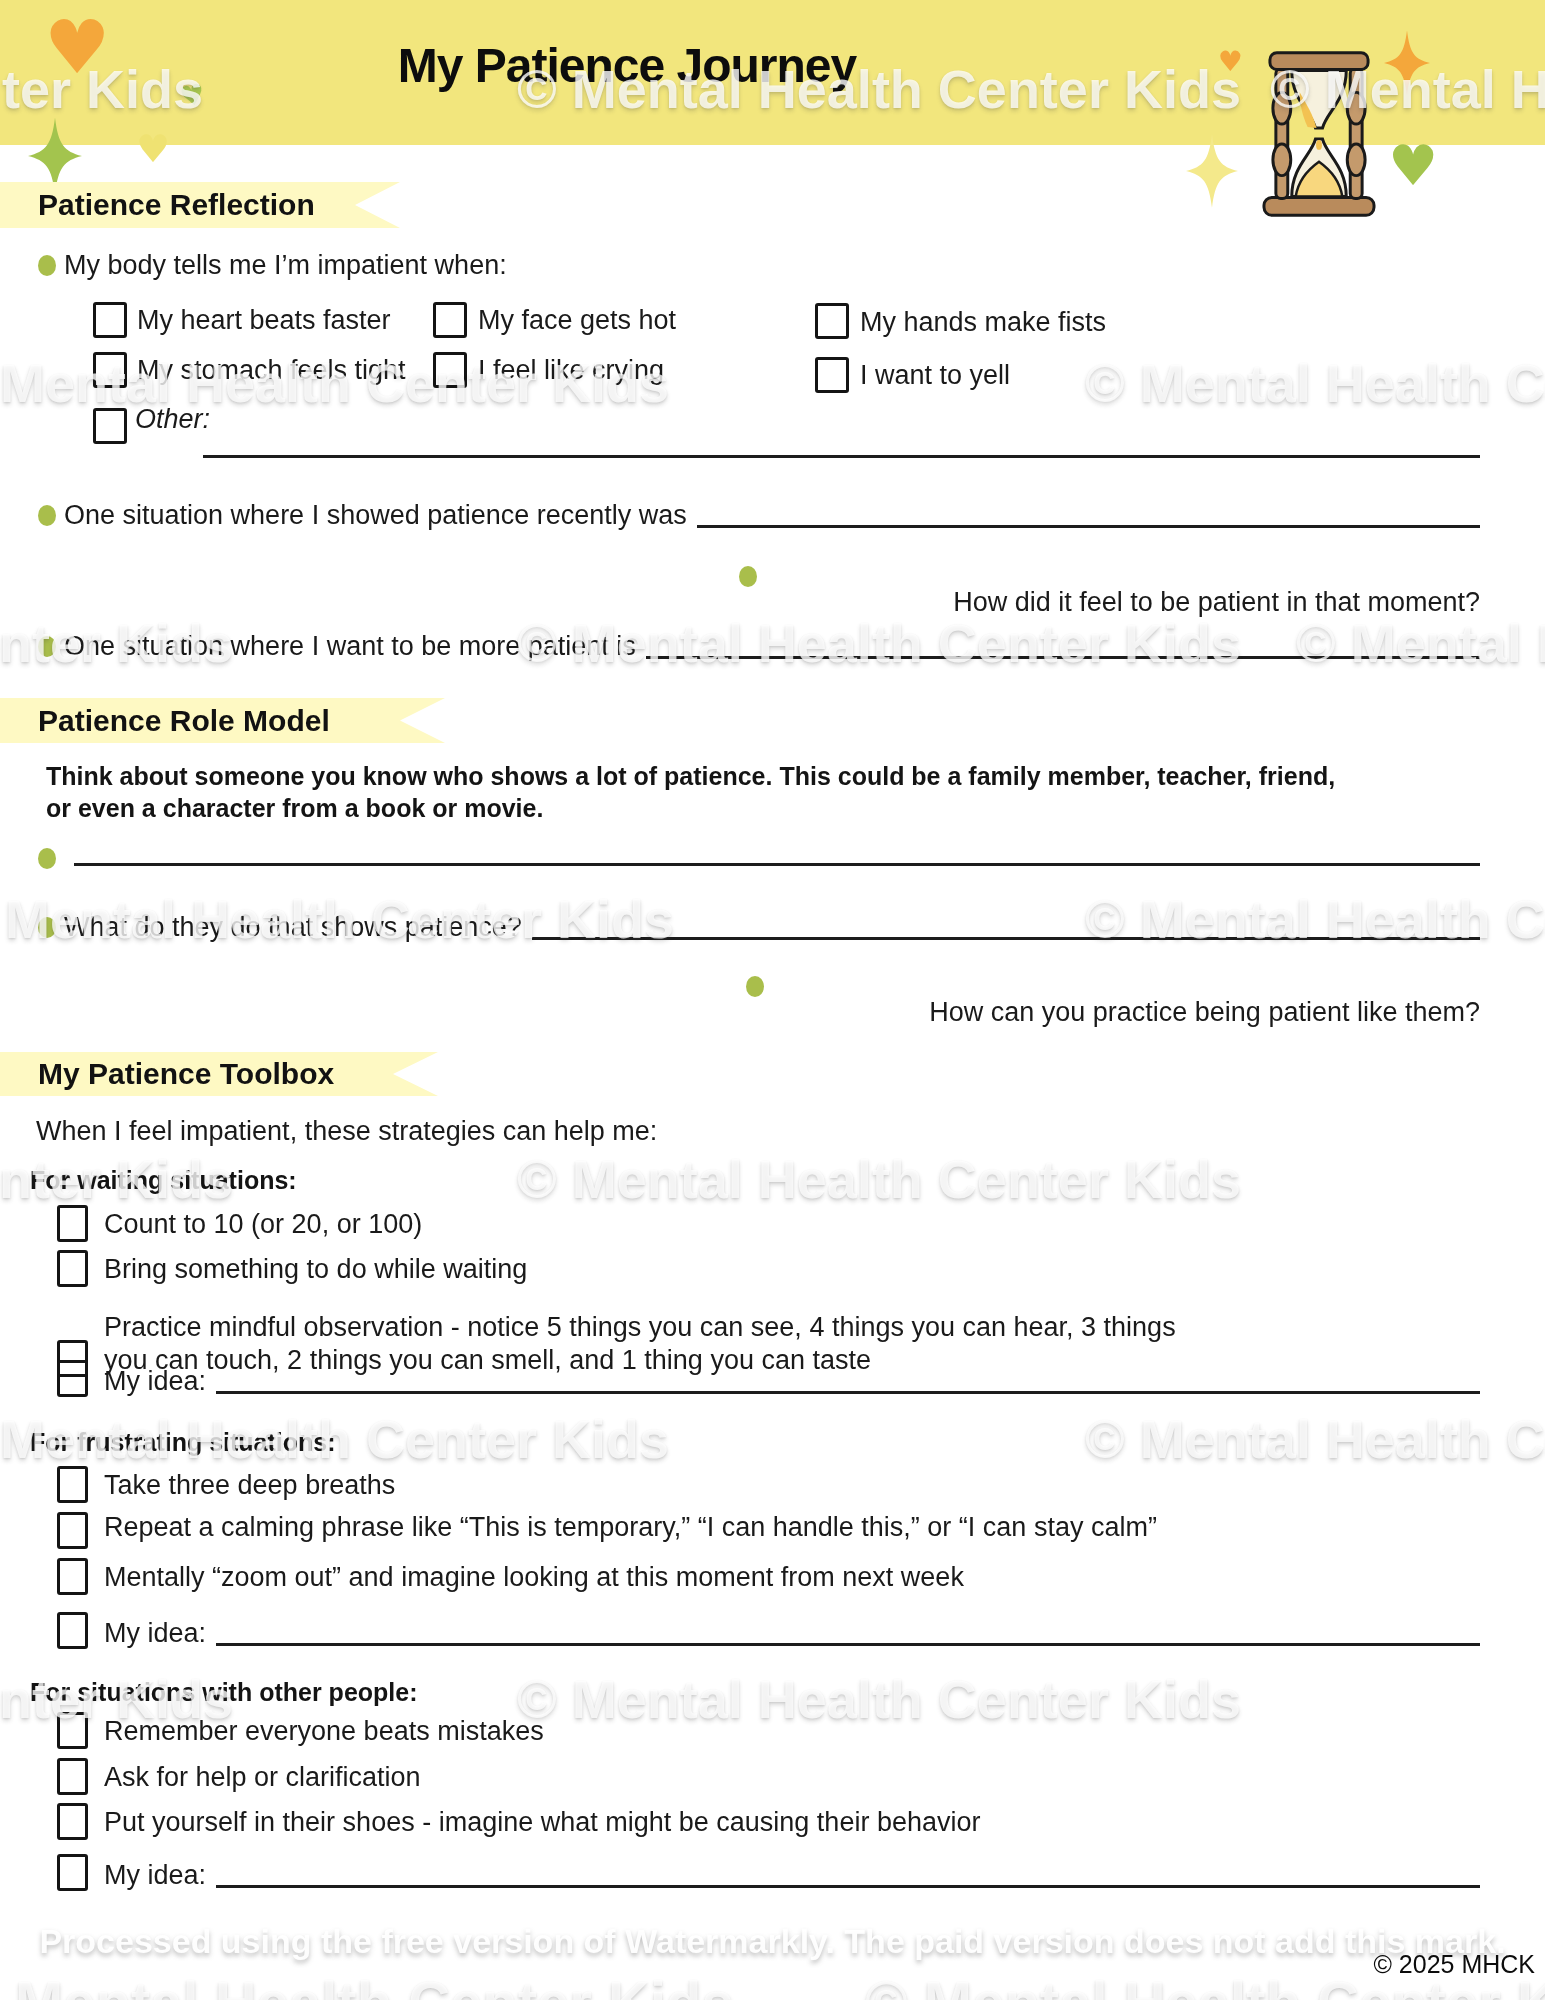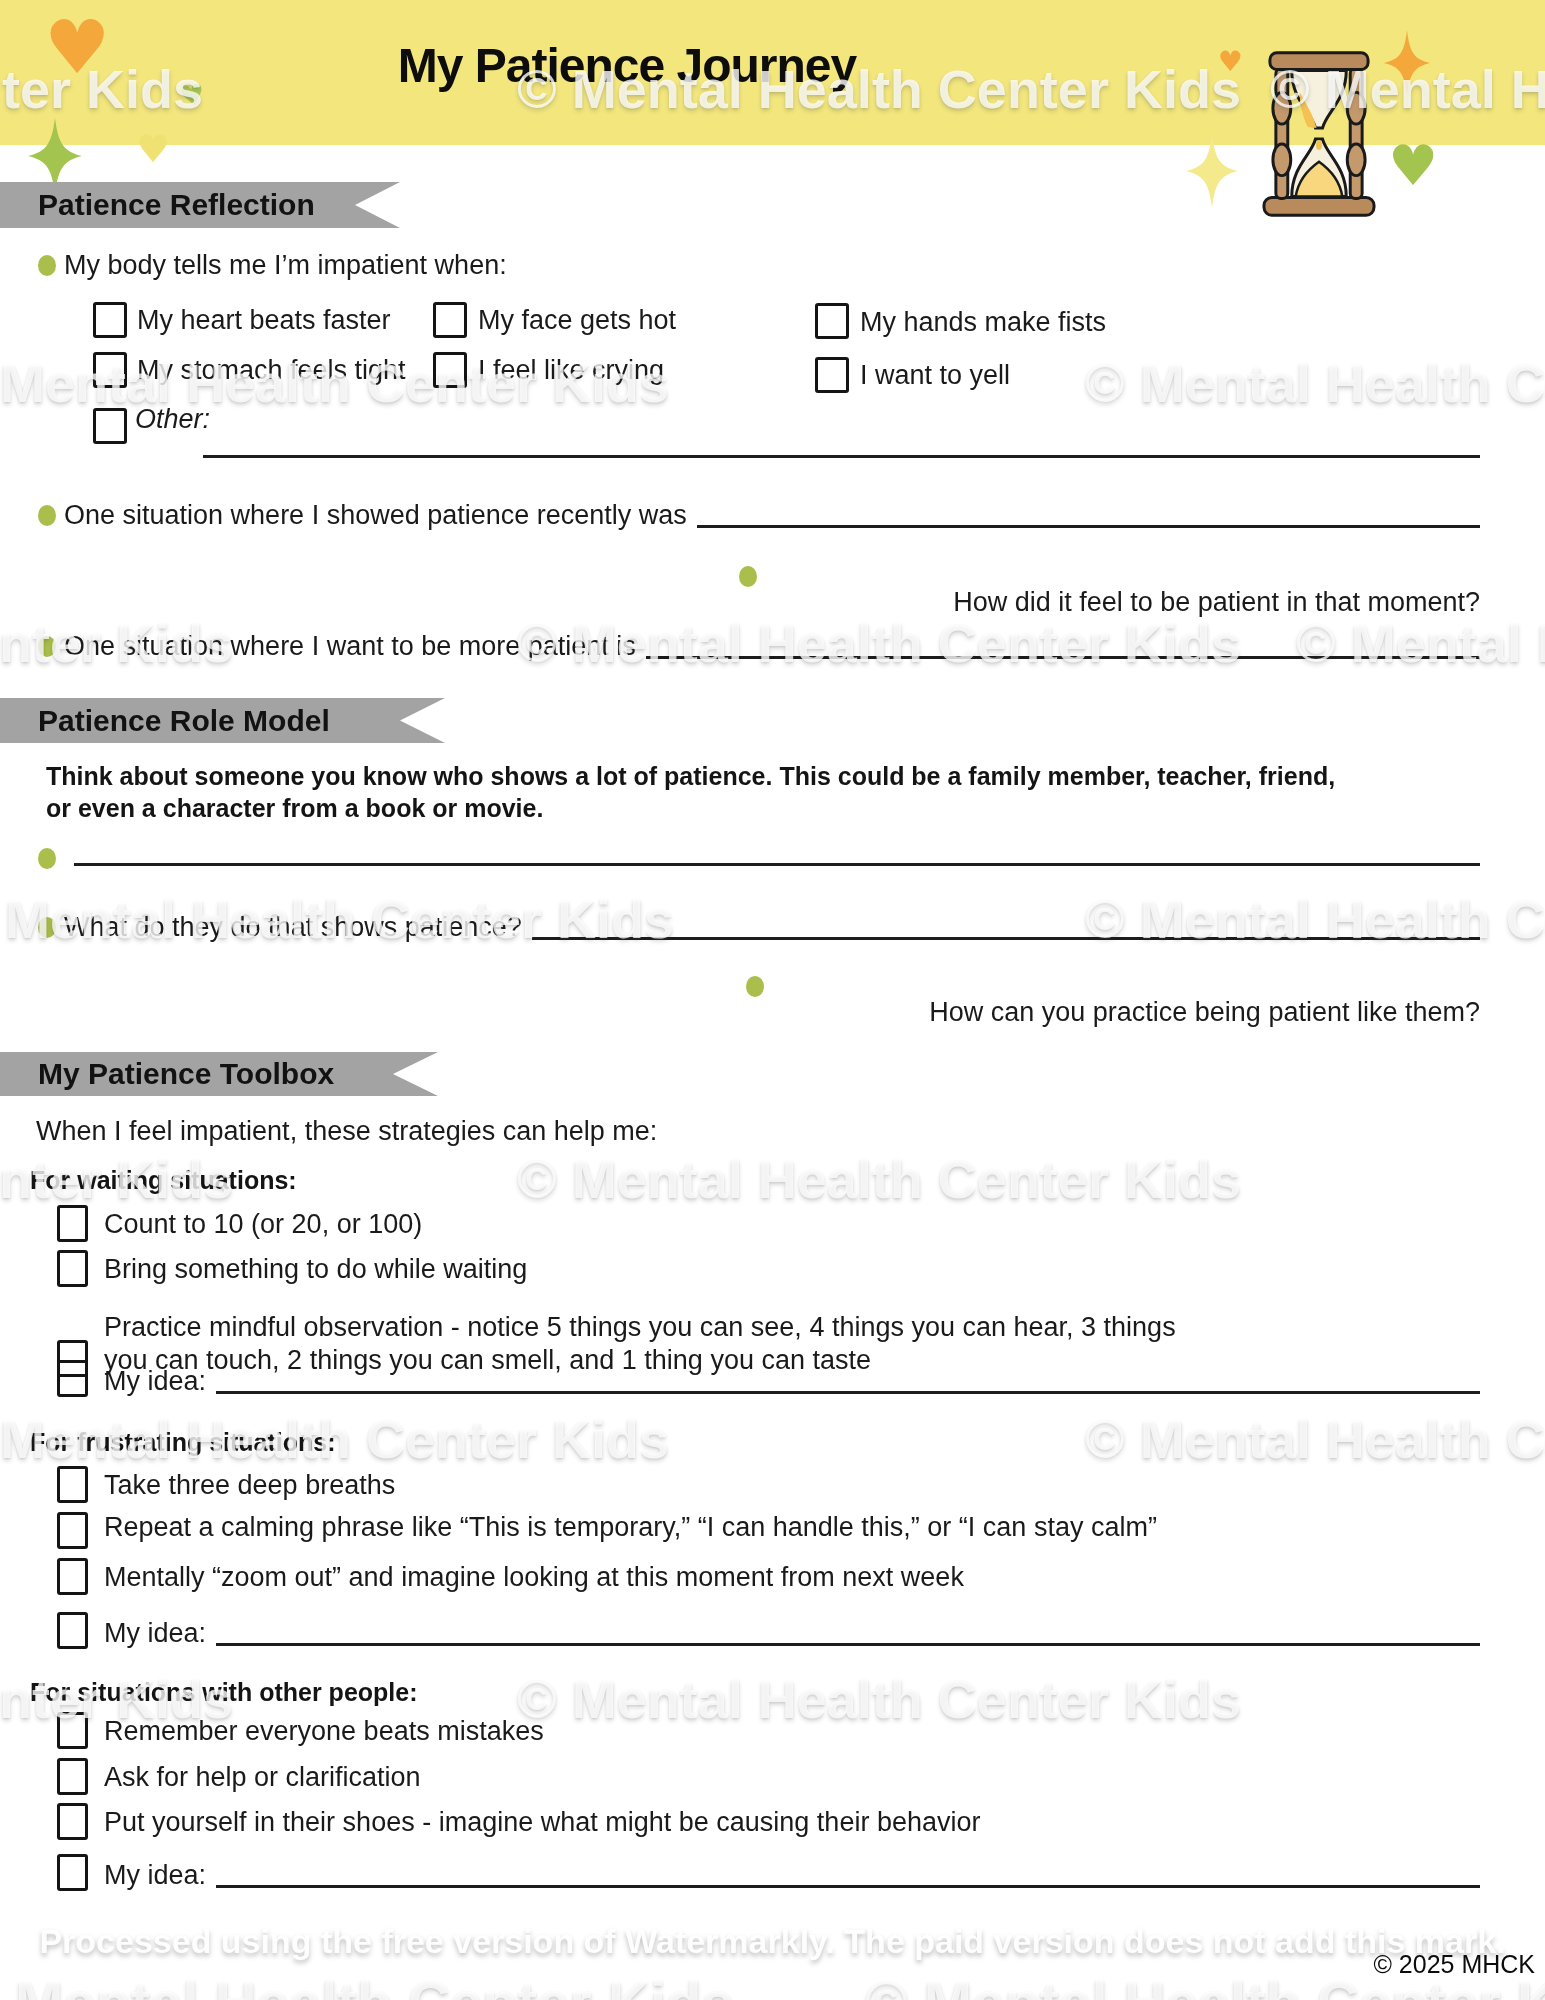--- a/index.html
+++ b/index.html
@@ -7,21 +7,21 @@
     position:relative;width:1545px;height:2000px;margin:0 auto;
     background:#ffffff;overflow:hidden;
     font-family:"Liberation Sans","DejaVu Sans",sans-serif;color:#1a1a1a;
   }
   .abs{position:absolute;}
   
   .header-band{position:absolute;left:0;top:0;width:1545px;height:145px;background:#F2E67D;z-index:1;}
   .page-title{position:absolute;left:0;top:38px;width:1254px;text-align:center;
     font-size:48px;font-weight:700;letter-spacing:-1px;color:#0d0d0d;z-index:2;}
   
-  .ribbon{position:absolute;left:0;background:#a3a3a3;display:flex;align-items:center;
+  .ribbon{position:absolute;left:0;background:#fef9c3;display:flex;align-items:center;
     padding-left:38px;box-sizing:border-box;font-size:30px;font-weight:700;color:#121212;
     clip-path:polygon(0 0,100% 0,calc(100% - 45px) 50%,100% 100%,0 100%);z-index:10;}
   
   .row{position:absolute;display:flex;align-items:flex-end;z-index:10;}
   .q{font-size:27px;color:#1a1a1a;white-space:nowrap;}
   .bullet{width:18px;height:21px;border-radius:50%;background:#A9BE4B;flex:0 0 auto;
     align-self:center;margin-right:8px;}
   .wline{flex:1;border-bottom:3px solid #1d1d1d;margin-left:10px;margin-bottom:3px;}
   .cb{flex:0 0 auto;width:34px;height:36px;border:3px solid #141414;border-radius:3px;
     box-sizing:border-box;background:transparent;z-index:10;}

